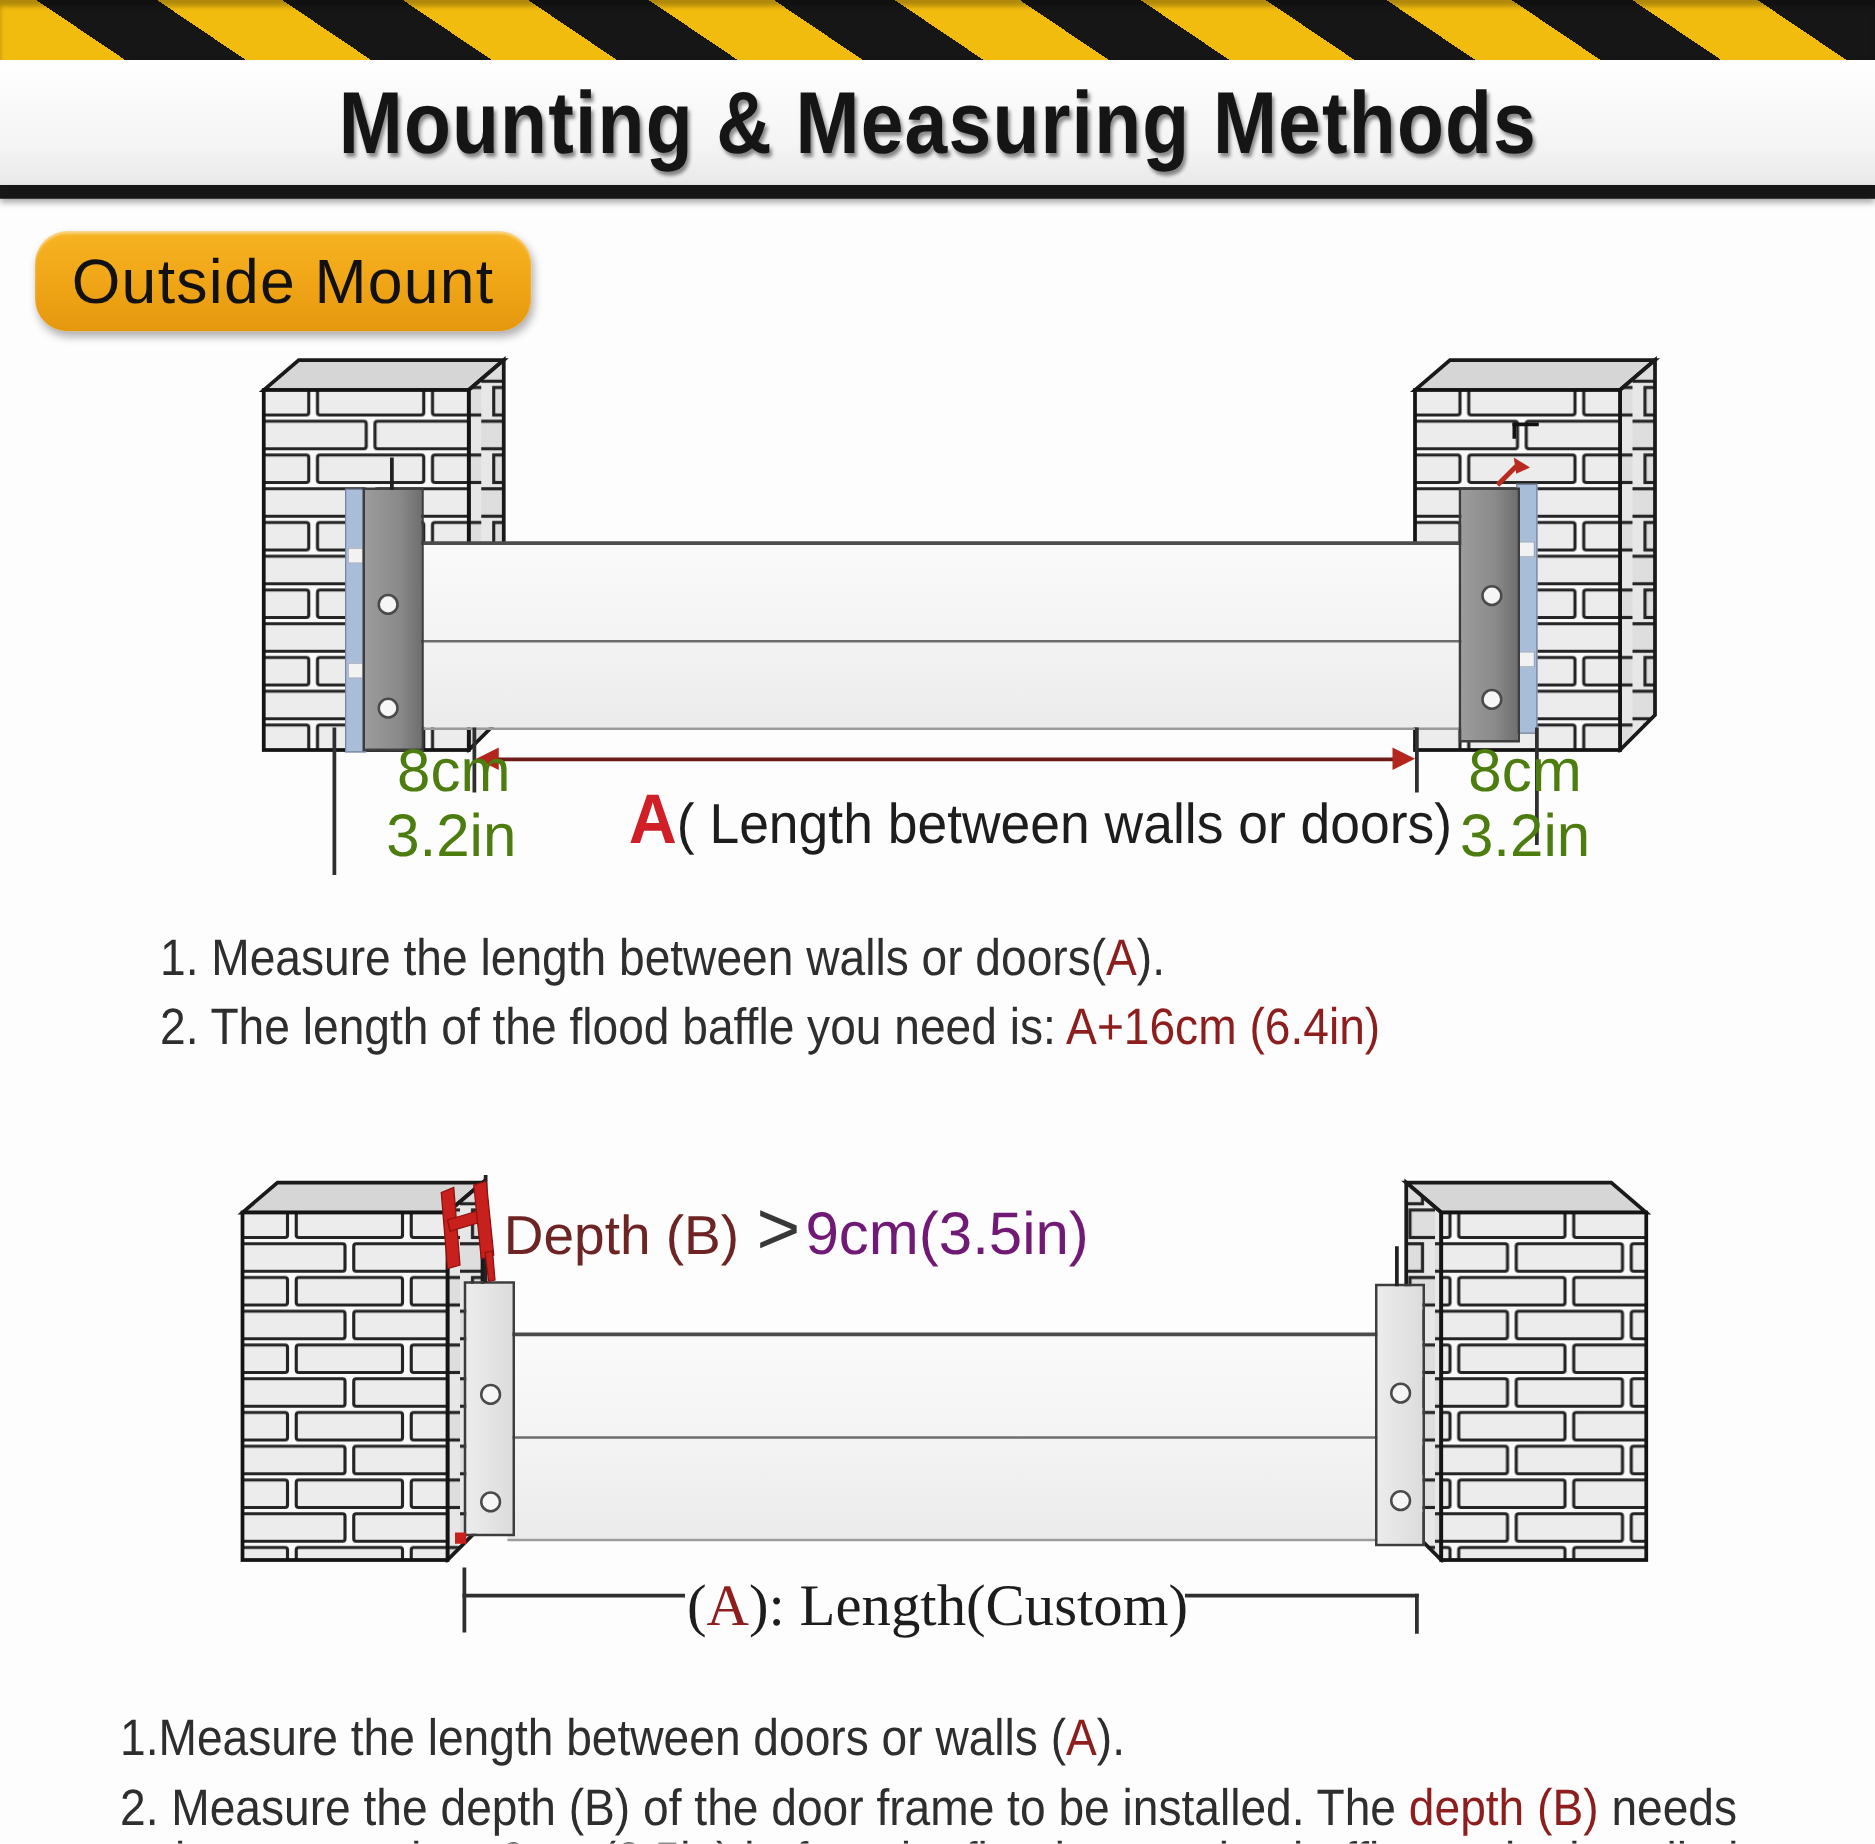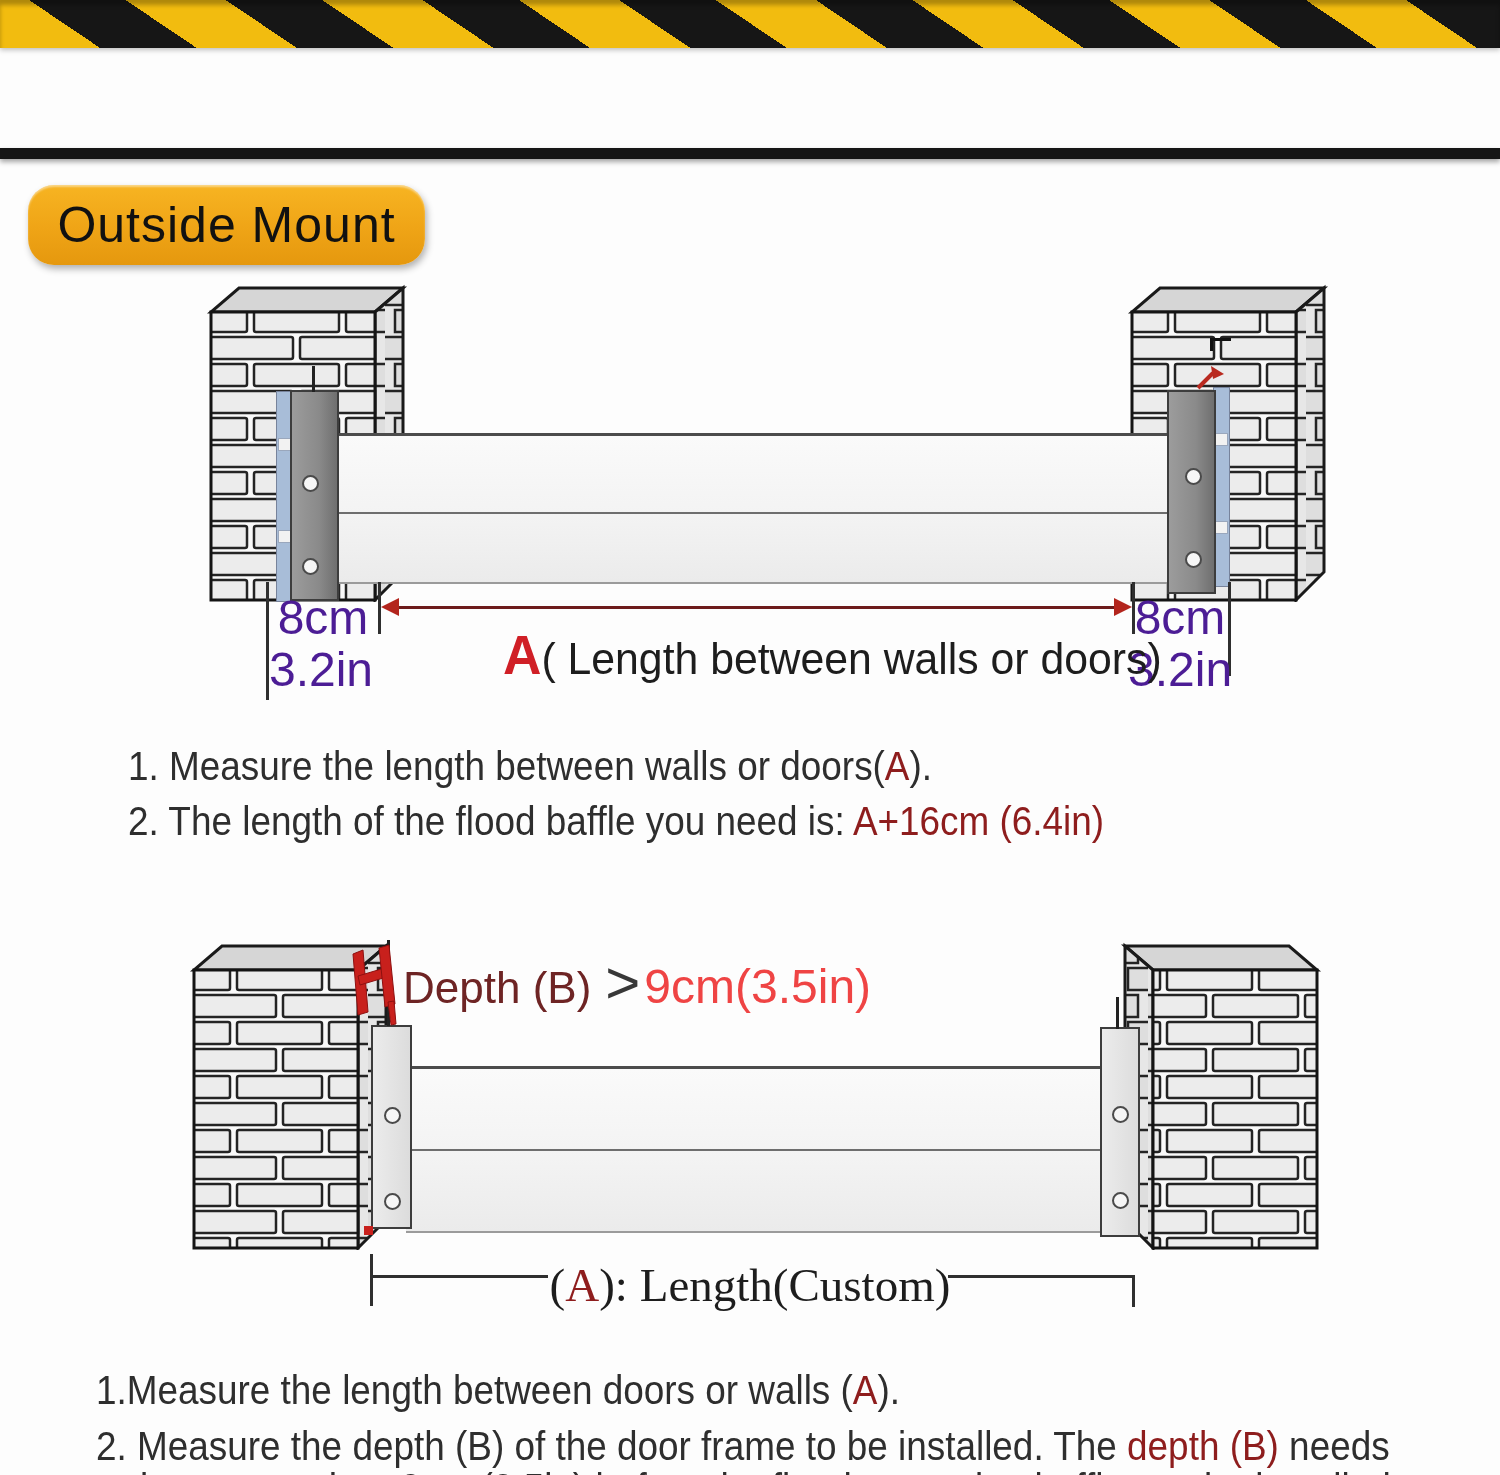--- a/index.html
+++ b/index.html
@@ -37,28 +37,28 @@
     background:#f6f6f6;border:2px solid #4a4a4a;}
   .seal{background:#a8bdd8;border:1px solid #77839b;z-index:2;}
   .seal .sq{position:absolute;left:1px;width:11px;height:11px;background:#f2f2f2;border:1px solid #9aa7bc;}
   .pillar{z-index:1;}
   .tick{background:#2f2f2f;width:3px;z-index:5;}
   .dimline{background:#6d1b1b;height:3px;z-index:5;}
   .dim-hline{background:#2f2f2f;height:3px;z-index:5;}
   .arrowhead{width:0;height:0;border-top:9px solid transparent;border-bottom:9px solid transparent;z-index:5;}
   .ah-left{border-right:18px solid #b3251d;}
   .ah-right{border-left:18px solid #b3251d;}
-  .dim-text{font-size:48px;color:#4c1d95;text-align:center;z-index:5;white-space:nowrap;}
+  .dim-text{font-size:48px;color:#4d7c0f;text-align:center;z-index:5;white-space:nowrap;padding-left:40px;}
   .a-label{z-index:5;white-space:nowrap;transform:scaleX(.95);transform-origin:0 0;}
   .a-label .red-letter{font-size:56px;font-weight:700;color:#d01f26;}
   .a-label .rest{font-size:45px;color:#1d1d1d;}
   .depth-text{z-index:6;white-space:nowrap;display:flex;align-items:baseline;}
   .depth-text .lbl{font-size:44px;color:#6e2424;}
   .depth-text .gt{font-size:60px;color:#383838;margin:0 4px 0 14px;}
-  .depth-text .val{font-size:48px;color:#ef4444;}
+  .depth-text .val{font-size:48px;color:#701a75;}
   .len-label{z-index:5;white-space:nowrap;font-size:47px;color:#1d1d1d;text-align:center;font-family:Liberation Serif, serif;}
   .len-label .red-letter{color:#8e1d1d;}
   .mark{background:#222;z-index:5;}
 
   
   .step{font-size:41px;color:#2e2e2e;white-space:nowrap;z-index:5;
     transform:scaleX(.9);transform-origin:0 0;}
   .step .red{color:#8e1d1d;}
   .step-center{transform-origin:50% 0;}
 </style>
@@ -81,20 +81,23 @@
         <rect width="30" height="54" fill="#e7e7e7"></rect>
         <g fill="#dedede" stroke="#242424" stroke-width="2.5">
           <rect x="-10" y="3" width="30" height="22"></rect>
           <rect x="10" y="30" width="30" height="22"></rect>
         </g>
       </pattern>
     </defs>
   </svg>
 
   <div class="abs hazard"></div>
+  <div class="abs title-strip">
+    <div class="page-title">Mounting &amp; Measuring Methods</div>
+  </div>
   <div class="abs black-bar"></div>
 
   <div class="abs badge" style="left:28px;top:185px;">
     <span>Outside Mount</span>
   </div>
 
   <svg class="abs pillar" style="left:205px;top:280px;" width="205" height="322" viewBox="0 0 205 322">
     <polygon points="6,32 170,32 198,8 34,8" fill="#d6d6d6" stroke="#1a1a1a" stroke-width="3"></polygon>
     <polygon points="170,32 198,8 198,292 170,320" fill="url(#brickS)" stroke="#1a1a1a" stroke-width="3"></polygon>
     <rect x="6" y="32" width="164" height="288" fill="url(#brickF)" stroke="#141414" stroke-width="3"></rect>

